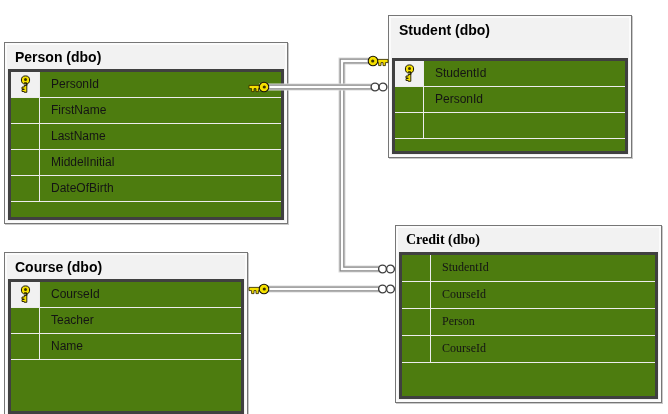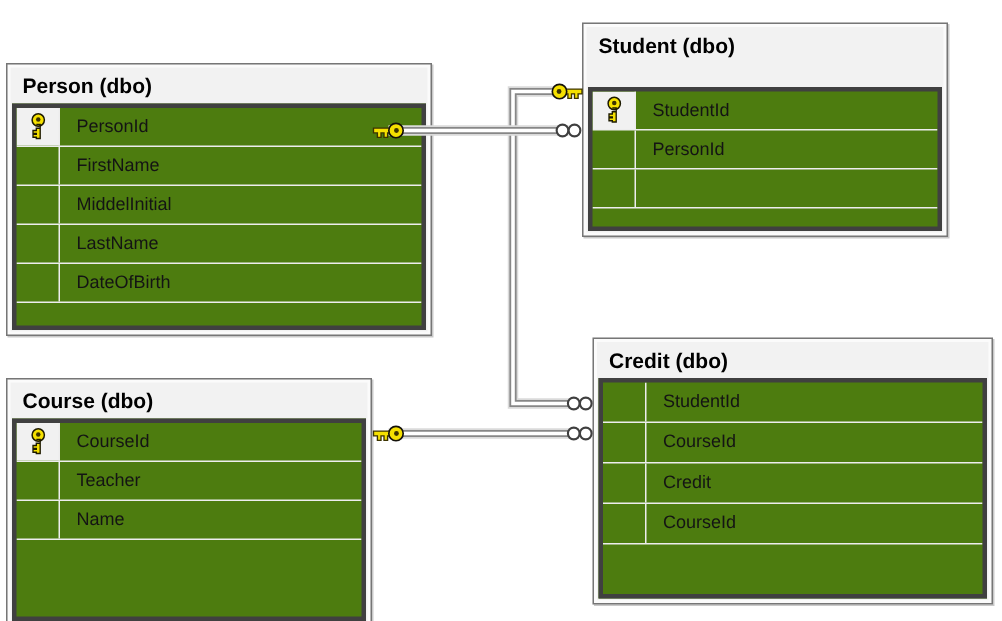--- a/index.html
+++ b/index.html
@@ -31,21 +31,21 @@
   }
   .keycell.pk{background:#f1f1f1;}
   .colname{
     flex:1 1 auto;font-size:12px;color:#141414;line-height:25px;
     padding-left:11px;white-space:nowrap;overflow:hidden;
   }
   
   #tbl-person{left:4px;top:42px;width:284px;height:182px;}
   #tbl-student{left:388px;top:15px;width:244px;height:143px;gap:16px;}
   #tbl-course{left:4px;top:252px;width:244px;height:166px;}
-  #tbl-credit{left:395px;top:225px;width:267px;height:178px;}
+  #tbl-credit{left:395px;top:225px;width:267px;height:178px;font-family:Liberation Serif, serif;}
   #tbl-credit .t-row{height:27px;}
   
   #wires{position:absolute;left:0;top:0;pointer-events:none;}
   #wires path.hit{pointer-events:stroke;}
 </style>
 </head>
 <body>
 
 <div id="canvas">
 
@@ -61,25 +61,25 @@
             </svg>
           </div>
           <div class="colname">PersonId</div>
         </div>
         <div class="t-row">
           <div class="keycell"></div>
           <div class="colname">FirstName</div>
         </div>
         <div class="t-row">
           <div class="keycell"></div>
-          <div class="colname">MiddelInitial</div>
+          <div class="colname">LastName</div>
         </div>
         <div class="t-row">
           <div class="keycell"></div>
-          <div class="colname">LastName</div>
+          <div class="colname">MiddelInitial</div>
         </div>
         <div class="t-row">
           <div class="keycell"></div>
           <div class="colname">DateOfBirth</div>
         </div>
       </div>
     </div>
     <div class="twin" id="tbl-student">
       <div class="ttitle">Student (dbo)</div>
       <div class="tgrid">
@@ -131,21 +131,21 @@
         <div class="t-row">
           <div class="keycell"></div>
           <div class="colname">StudentId</div>
         </div>
         <div class="t-row">
           <div class="keycell"></div>
           <div class="colname">CourseId</div>
         </div>
         <div class="t-row">
           <div class="keycell"></div>
-          <div class="colname">Credit</div>
+          <div class="colname">Person</div>
         </div>
         <div class="t-row">
           <div class="keycell"></div>
           <div class="colname">CourseId</div>
         </div>
       </div>
     </div>
     <svg id="wires" width="668" height="414" viewBox="0 0 668 414">
       <g>
         <path d="M 377 61 H 342 V 269 H 386" fill="none" stroke="#dadada" stroke-width="7"></path>

